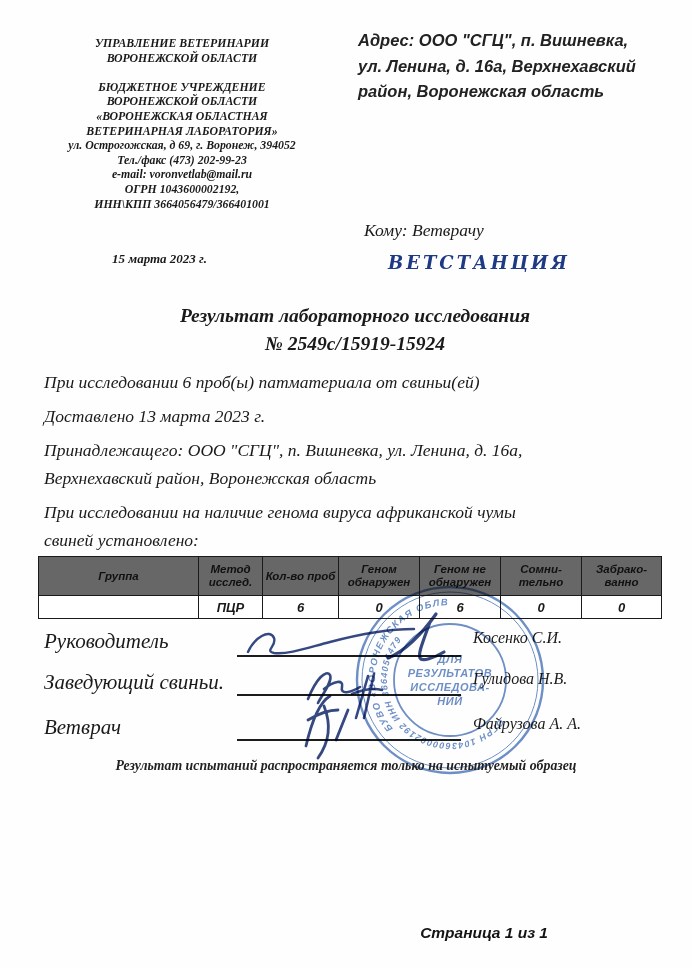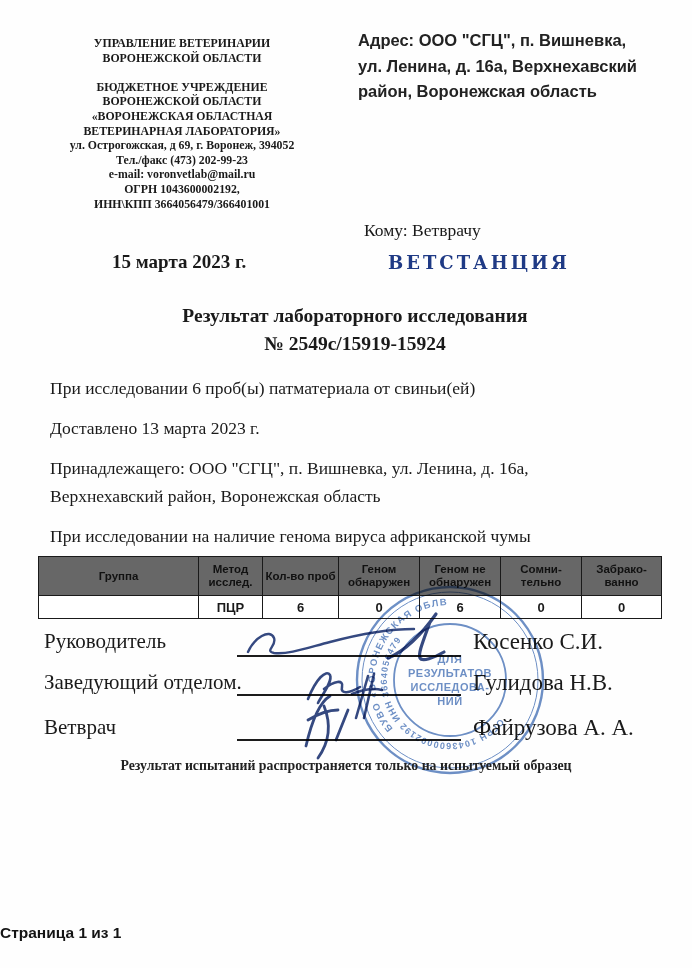--- a/index.html
+++ b/index.html
@@ -4,59 +4,60 @@
 <style>
   html,body{margin:0;padding:0;background:#e8e8e8;}
   .page{
     position:relative;
     width:692px;height:968px;
     background:#fefefe;
     font-family:"Liberation Serif", serif;
     color:#1a1a1a;
     overflow:hidden;
     margin:0 auto;
+    font-style:italic;
   }
   
   .org-block{
     position:absolute;left:48px;top:36px;width:268px;
     text-align:center;
     font-weight:bold;font-size:11.8px;line-height:14.6px;
     white-space:pre-line;
   }
   .addr-block{
     position:absolute;left:358px;top:28px;width:318px;
     font-family:"Liberation Sans", sans-serif;
     font-weight:bold;font-size:16.5px;line-height:25.5px;
     white-space:pre-line;color:#222;
   }
   .recipient{
     position:absolute;left:364px;top:220px;
     font-size:17.5px;
   }
   .doc-date{
     position:absolute;left:112px;top:251px;
-    font-size:19px;font-weight:bold;
+    font-size:13px;font-weight:bold;
   }
   .vetstation{
     position:absolute;left:388px;top:252px;
     font-family:"DejaVu Serif", serif;
     font-size:18px;font-weight:800;letter-spacing:3px;
     color:#1f3a85;
   }
   
   .doc-title{
     position:absolute;left:9px;top:302px;width:692px;
     text-align:center;font-weight:bold;font-size:19.5px;line-height:28px;
   }
   
   .body-text{
     position:absolute;left:38px;top:362px;width:640px;
     font-size:17.5px;line-height:28px;
   }
-  .body-text p{margin:12px;white-space:pre-line;}
+  .body-text p{margin:6px;white-space:pre-line;}
   
   .res-table{
     position:absolute;left:38px;top:556px;
     border-collapse:collapse;table-layout:fixed;width:623px;
     font-family:"Liberation Sans", sans-serif;
   }
   .res-table th{
     background:#676767;color:#111;
     font-size:11.5px;font-weight:bold;line-height:13px;
     text-align:center;vertical-align:middle;
@@ -66,30 +67,30 @@
   }
   .res-table td{
     background:#fff;
     font-size:13px;font-weight:bold;text-align:center;
     border:1.6px solid #1a1a1a;
     padding:1px 2px;height:20px;
   }
   
   .sig-row{position:absolute;left:44px;width:640px;}
   .sig-role{position:absolute;left:0;top:0;font-size:21px;}
-  .sig-name{position:absolute;left:429px;top:0;font-size:23px;}
+  .sig-name{position:absolute;left:429px;top:0;font-size:16px;}
   .sig-line{position:absolute;left:193px;width:224px;border-top:2px solid #1c1c1c;}
   
   .footer-note{
     position:absolute;left:0;top:758px;width:692px;
     text-align:center;font-size:13.8px;font-weight:bold;color:#222;
   }
   .page-indicator{
     position:absolute;left:0;top:924px;width:548px;
-    text-align:left;
+    text-align:right;
     font-family:"Liberation Sans", sans-serif;
     font-size:15.5px;font-weight:600;color:#141414;
   }
   
   .stamp-svg{position:absolute;left:345px;top:575px;mix-blend-mode:multiply;opacity:.82;}
   .ink-svg{position:absolute;left:0;top:0;mix-blend-mode:multiply;pointer-events:none;}
   .stamp-ring-text{font-family:"Liberation Sans", sans-serif;font-size:9.5px;letter-spacing:1.3px;font-weight:bold;}
   .stamp-num-text{font-family:"Liberation Sans", sans-serif;font-size:9px;letter-spacing:1px;font-weight:bold;}
   .stamp-center-text{font-family:"Liberation Sans", sans-serif;font-size:11px;font-weight:bold;letter-spacing:.5px;text-anchor:middle;}
 </style>
@@ -169,21 +170,21 @@
     </tr>
   </tbody>
     </table>
 
   <div class="sig-row" style="top:629px;">
     <span class="sig-role">Руководитель</span>
     <span class="sig-line" style="top:26px;"></span>
     <span class="sig-name">Косенко С.И.</span>
   </div>
   <div class="sig-row" style="top:670px;">
-    <span class="sig-role">Заведующий отделом.</span>
+    <span class="sig-role">Заведующий свиньи.</span>
     <span class="sig-line" style="top:24px;"></span>
     <span class="sig-name">Гулидова Н.В.</span>
   </div>
   <div class="sig-row" style="top:715px;">
     <span class="sig-role">Ветврач</span>
     <span class="sig-line" style="top:24px;"></span>
     <span class="sig-name">Файрузова А. А.</span>
   </div>
 
   <svg class="stamp-svg" width="210" height="210" viewBox="0 0 210 210">

